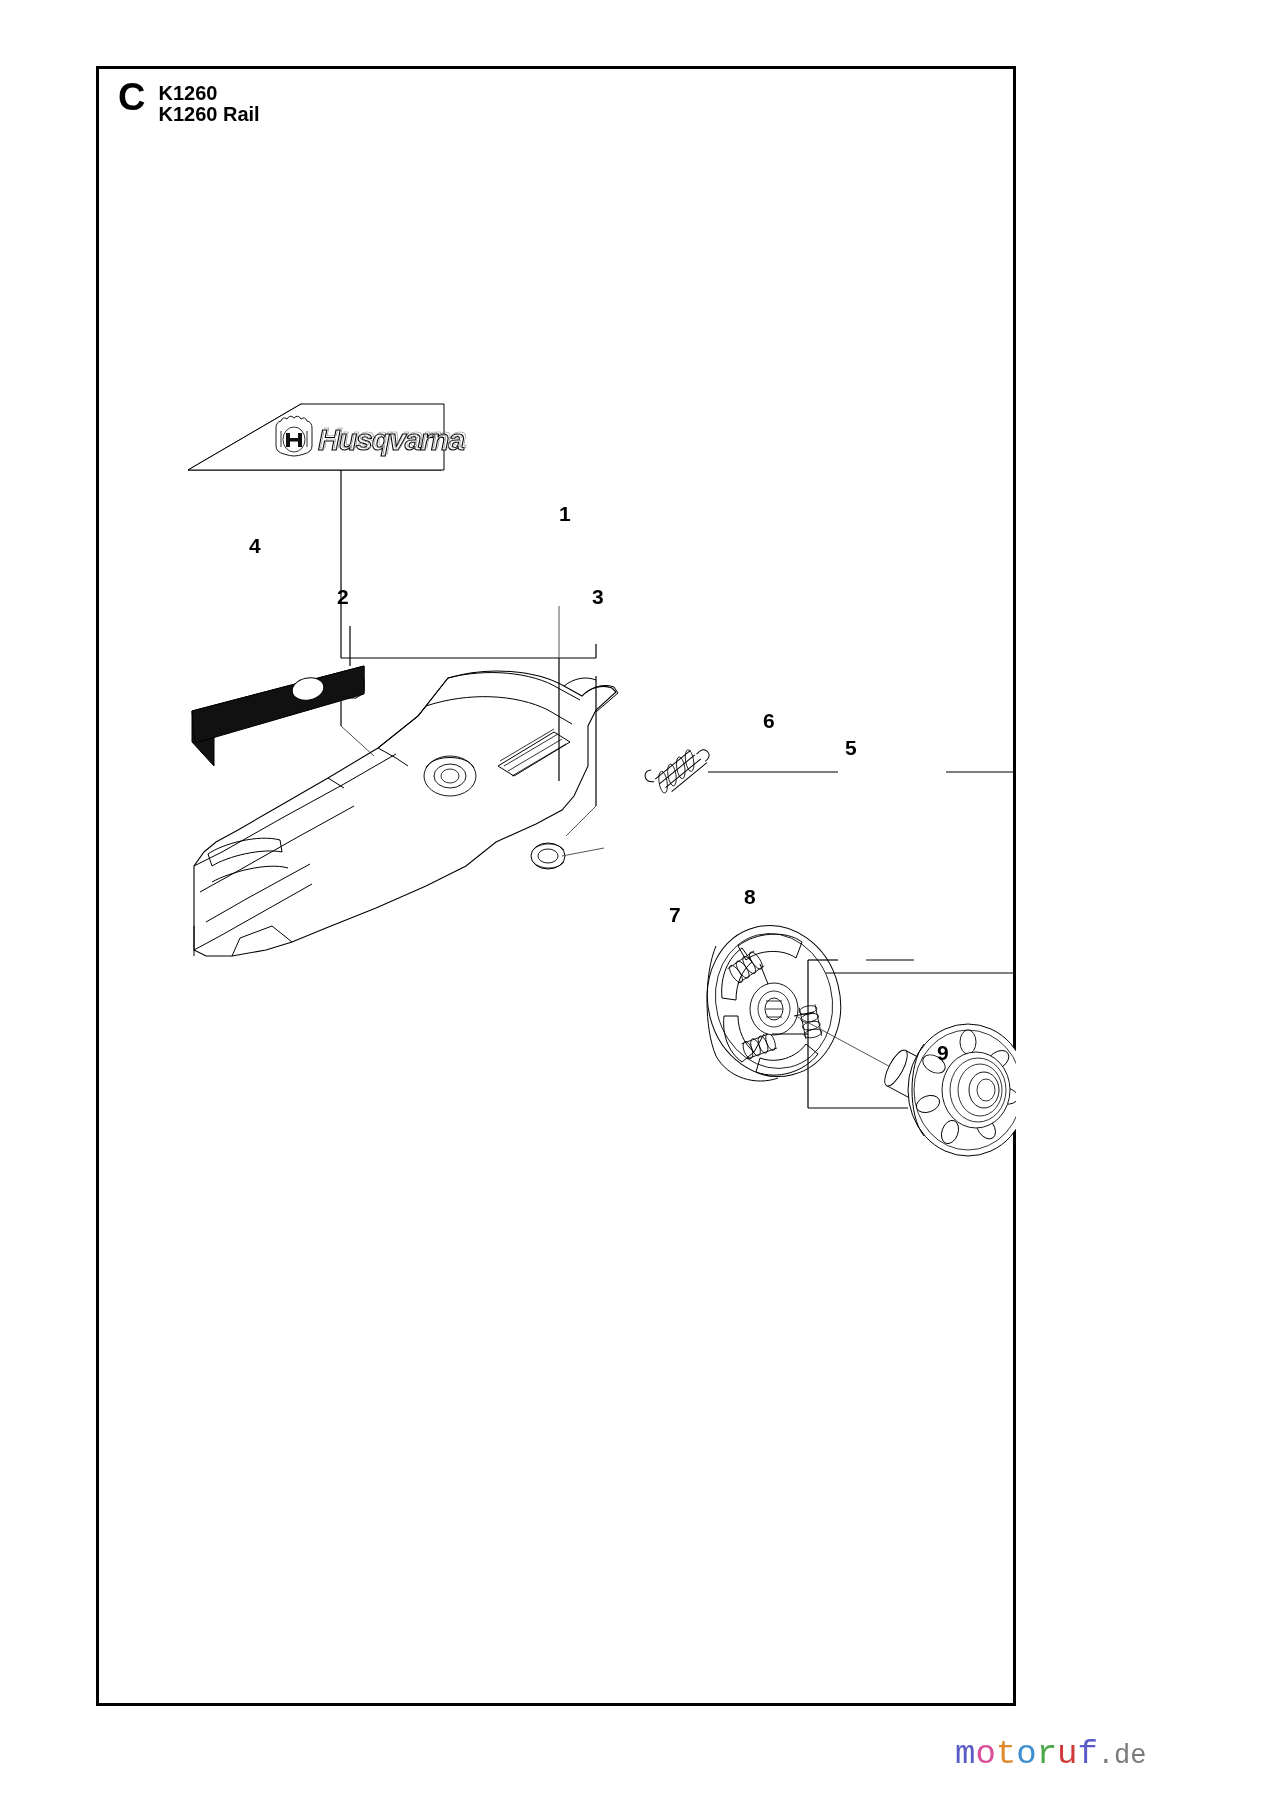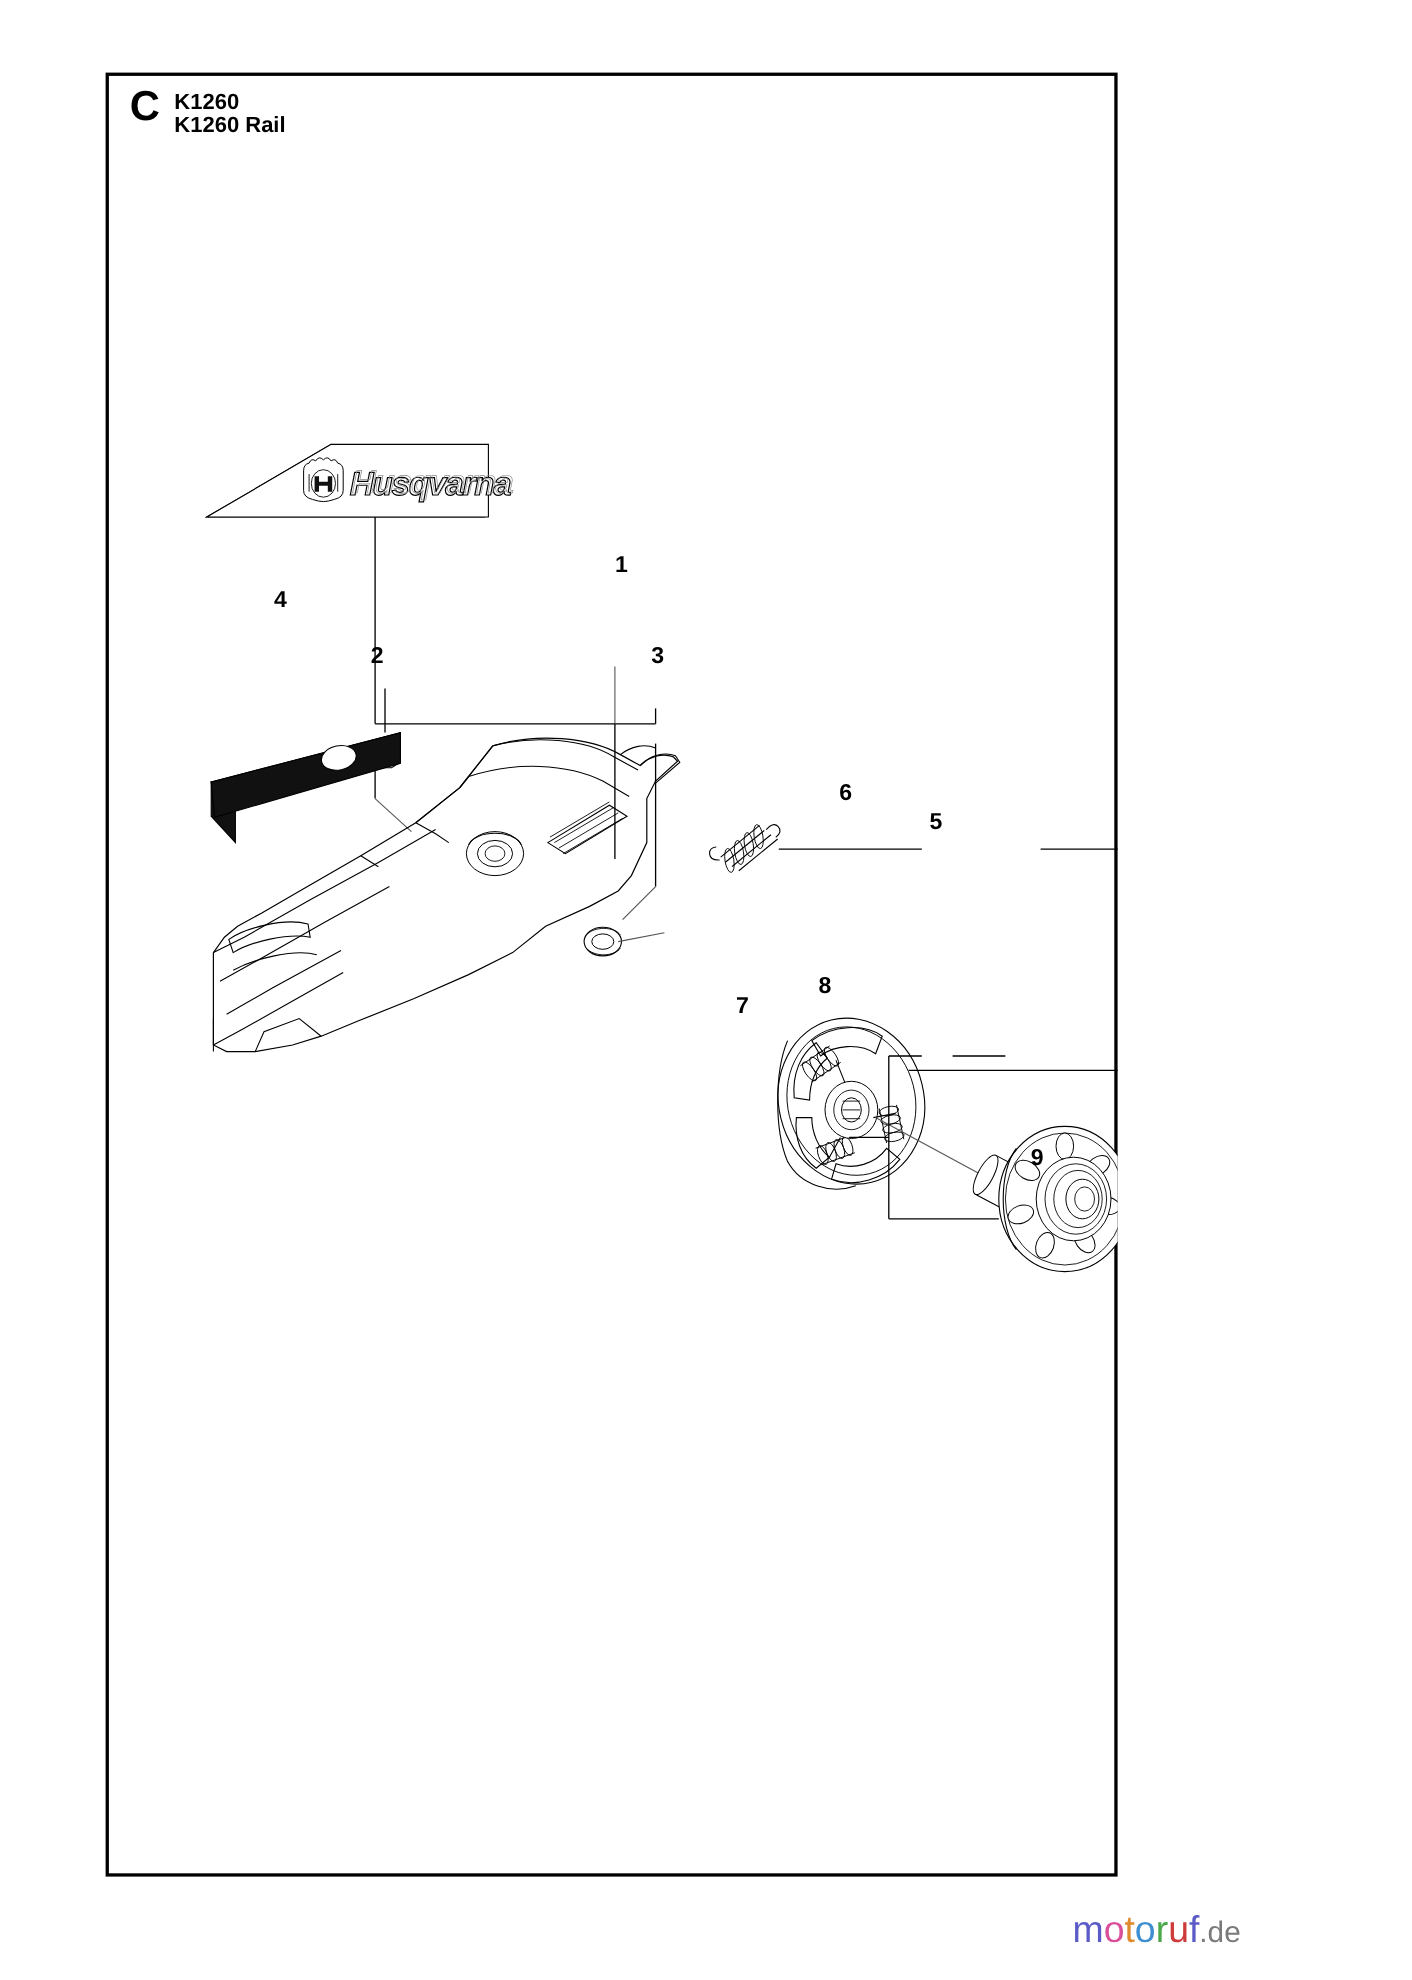--- a/index.html
+++ b/index.html
@@ -21,22 +21,22 @@
   
   #drawing{position:absolute;left:96px;top:66px;width:920px;height:1424px;}
   #drawing svg{display:block;}
 
   
   .callout{position:absolute;font-size:21px;font-weight:bold;
            font-family:"Liberation Sans", sans-serif;line-height:21px;
            color:#000;}
 
   
-  #watermark{position:absolute;left:975px;top:1735px;font-size:34px;
-             font-family:Liberation Sans, sans-serif;letter-spacing:0px;
+  #watermark{position:absolute;left:955px;top:1735px;font-size:34px;
+             font-family:Liberation Mono, monospace;letter-spacing:0px;
              white-space:nowrap;}
   #watermark .l1{color:#5b5bc8;}
   #watermark .l2{color:#d94f9a;}
   #watermark .l3{color:#e08a2e;}
   #watermark .l4{color:#3f8fd0;}
   #watermark .l5{color:#4aa84a;}
   #watermark .l6{color:#cf3b3b;}
   #watermark .l7{color:#5b5bc8;}
   #watermark .dom{color:#7a7a7a;font-size:27px;}
 </style>

